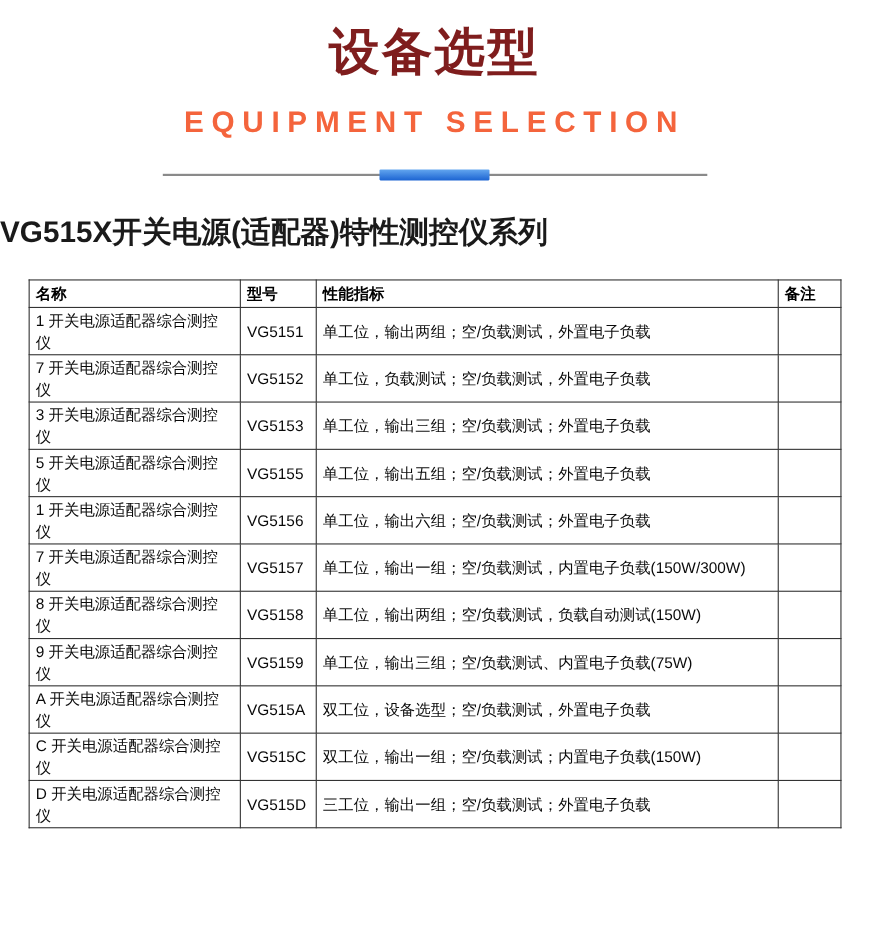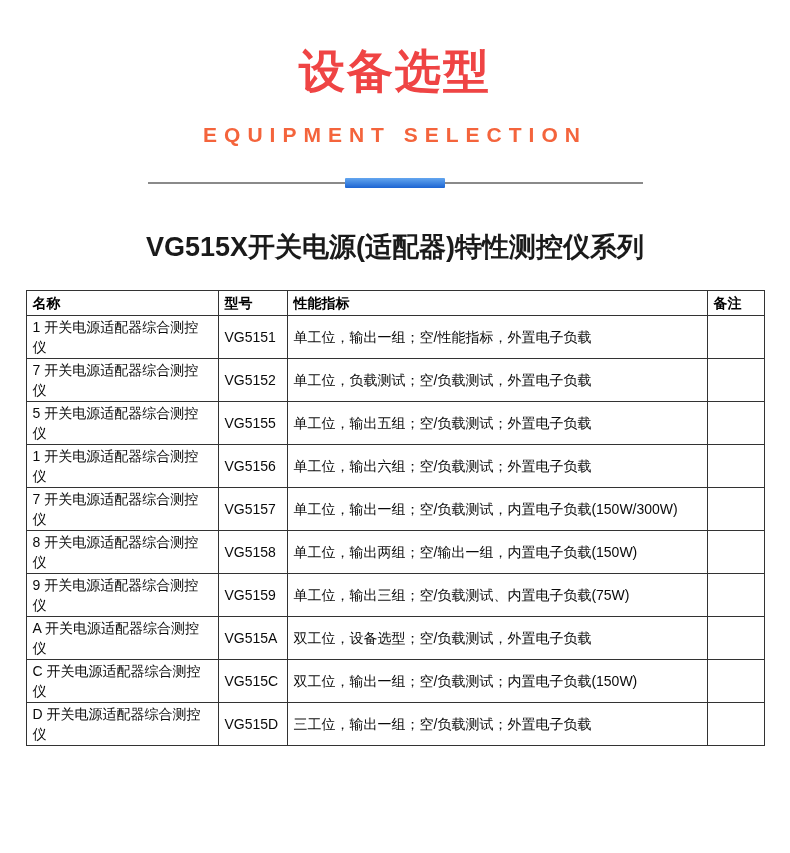--- a/index.html
+++ b/index.html
@@ -8,32 +8,32 @@
     width: 790px;
     height: 853px;
     margin: 0 auto;
     overflow: hidden;
     font-family: "Liberation Sans", "DejaVu Sans", sans-serif;
     color: #111;
   }
   .page { width: 790px; position: relative; }
 
   .page-title {
-    margin-top: 44px;
+    margin-top: 20px;
     text-align: center;
     font-size: 46px;
     line-height: 54px;
     font-weight: bold;
-    color: #ef4444;
+    color: #7f1d1d;
     letter-spacing: 2px;
   }
   .page-subtitle {
     margin-top: 26px;
     text-align: center;
-    font-size: 21px;
+    font-size: 27px;
     line-height: 22px;
     font-weight: bold;
     color: #f4643c;
     letter-spacing: 7px;
   }
 
   .divider {
     position: relative;
     margin: 32px auto 0;
     width: 495px;
@@ -48,22 +48,22 @@
   .divider .bar {
     position: absolute;
     left: 50%; top: 0;
     width: 100px; height: 10px;
     margin-left: -50px;
     background: linear-gradient(#63a6ef, #1c64d2);
     border-radius: 1px;
   }
 
   .series-title {
-    margin-top: 42px;
-    text-align: center;
+    margin-top: 30px;
+    text-align: left;
     font-size: 27px;
     line-height: 34px;
     font-weight: bold;
     color: #1a1a1a;
   }
 
   table.spec-table {
     width: 738px;
     margin: 26px auto 0;
     border-collapse: collapse;
@@ -118,27 +118,33 @@
         <th>名称</th>
         <th>型号</th>
         <th>性能指标</th>
         <th>备注</th>
       </tr>
     </thead>
     <tbody>
         <tr>
           <td>1 开关电源适配器综合测控仪</td>
           <td>VG5151</td>
-          <td>单工位，输出一组；空/性能指标，外置电子负载</td>
+          <td>单工位，输出两组；空/负载测试，外置电子负载</td>
           <td></td>
         </tr>
         <tr>
           <td>7 开关电源适配器综合测控仪</td>
           <td>VG5152</td>
           <td>单工位，负载测试；空/负载测试，外置电子负载</td>
+          <td></td>
+        </tr>
+        <tr>
+          <td>3 开关电源适配器综合测控仪</td>
+          <td>VG5153</td>
+          <td>单工位，输出三组；空/负载测试；外置电子负载</td>
           <td></td>
         </tr>
         <tr>
           <td>5 开关电源适配器综合测控仪</td>
           <td>VG5155</td>
           <td>单工位，输出五组；空/负载测试；外置电子负载</td>
           <td></td>
         </tr>
         <tr>
           <td>1 开关电源适配器综合测控仪</td>
@@ -148,21 +154,21 @@
         </tr>
         <tr>
           <td>7 开关电源适配器综合测控仪</td>
           <td>VG5157</td>
           <td>单工位，输出一组；空/负载测试，内置电子负载(150W/300W)</td>
           <td></td>
         </tr>
         <tr>
           <td>8 开关电源适配器综合测控仪</td>
           <td>VG5158</td>
-          <td>单工位，输出两组；空/输出一组，内置电子负载(150W)</td>
+          <td>单工位，输出两组；空/负载测试，负载自动测试(150W)</td>
           <td></td>
         </tr>
         <tr>
           <td>9 开关电源适配器综合测控仪</td>
           <td>VG5159</td>
           <td>单工位，输出三组；空/负载测试、内置电子负载(75W)</td>
           <td></td>
         </tr>
         <tr>
           <td>A 开关电源适配器综合测控仪</td>

